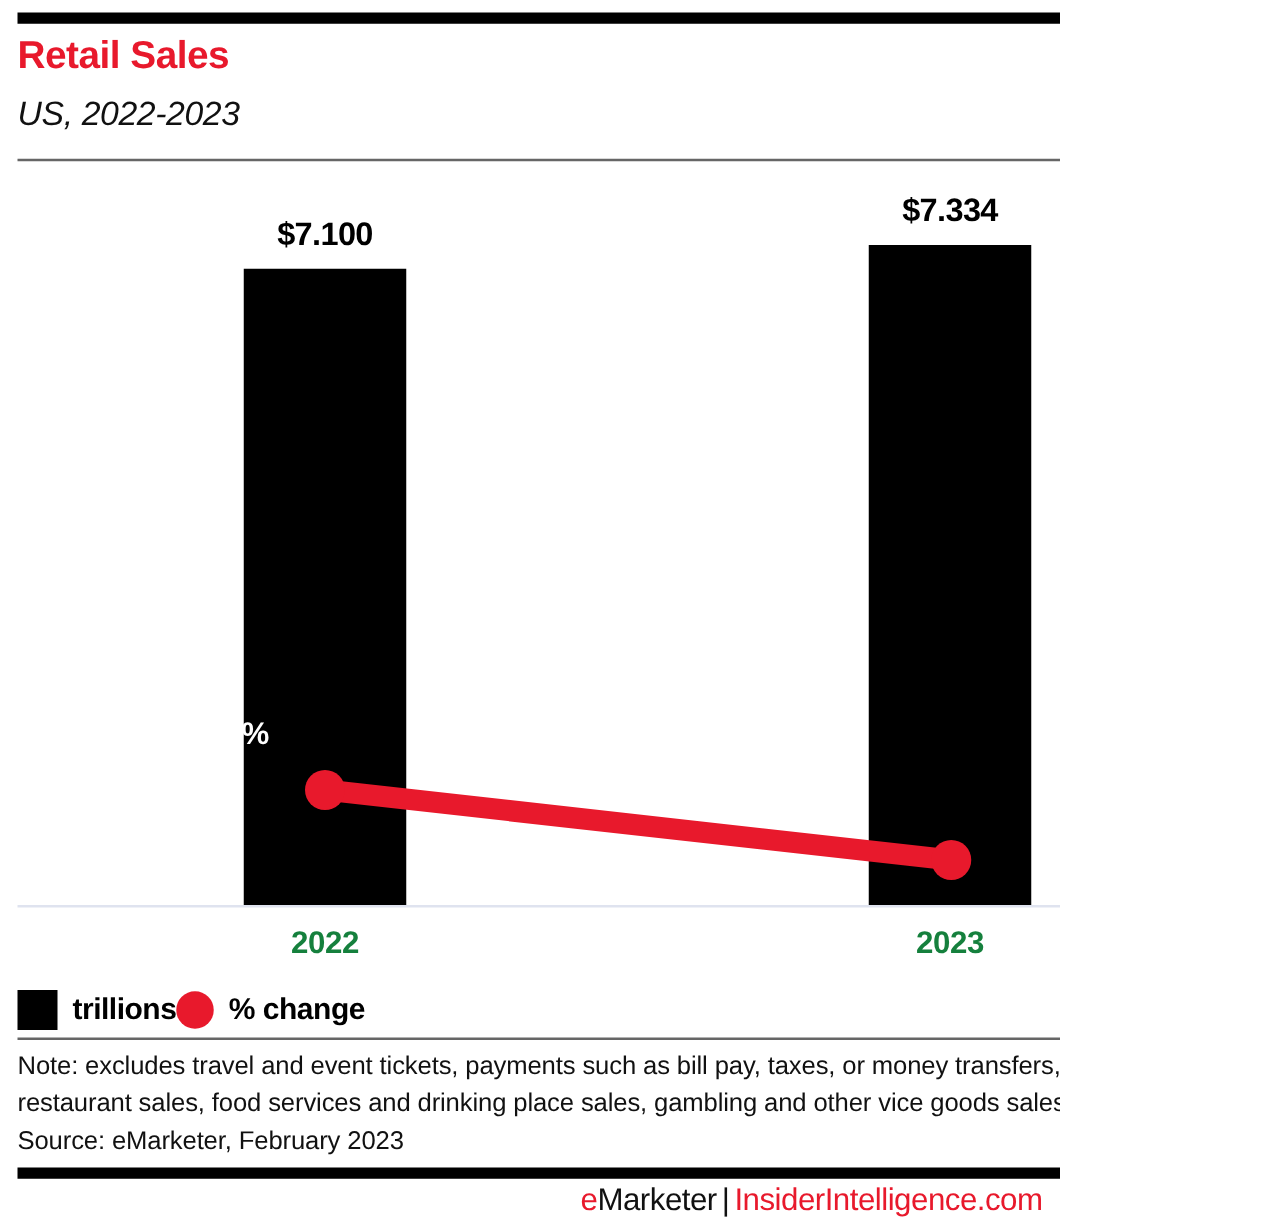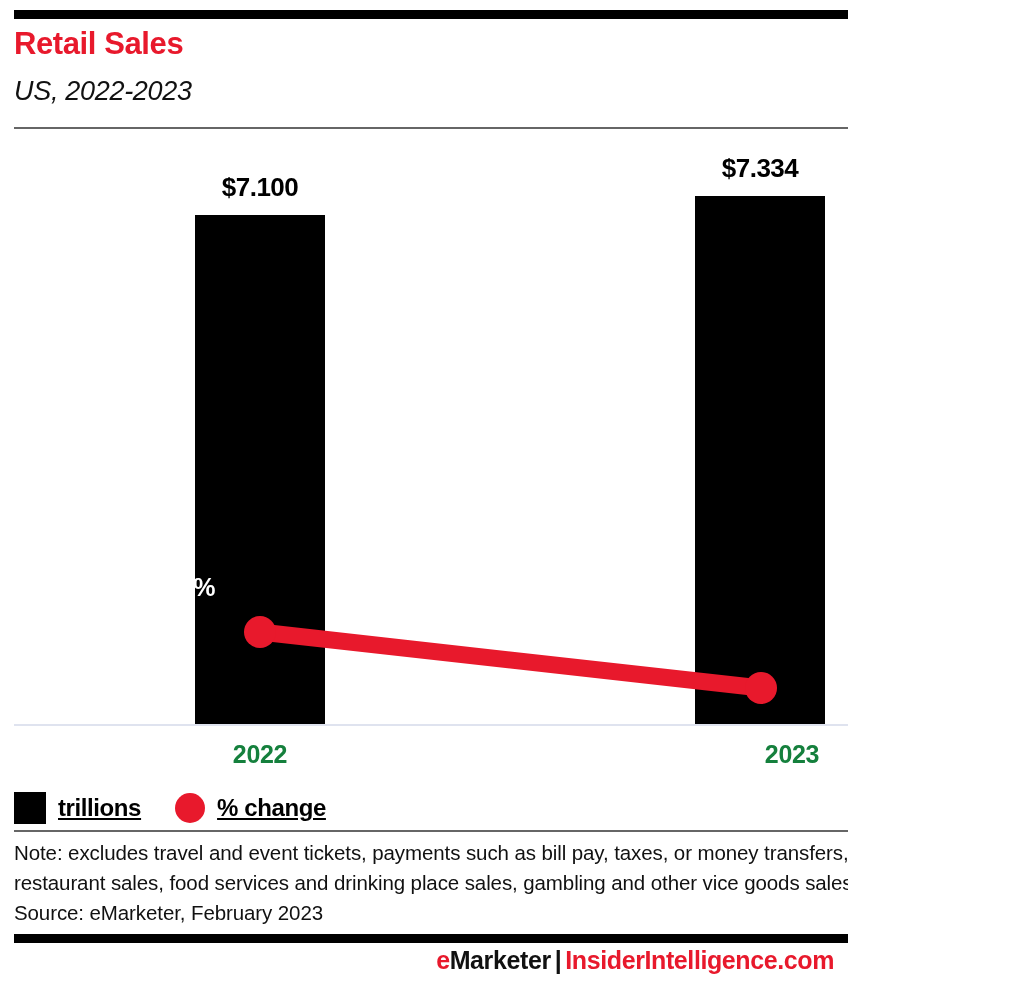--- a/index.html
+++ b/index.html
@@ -114,22 +114,20 @@
     white-space: nowrap;
   }
 
   
   .legend {
     position: absolute;
     left: 14px;
     top: 792px;
     display: flex;
     align-items: center;
-    gap: 34px;
-    text-decoration: underline;
   }
   .legend-item {
     display: flex;
     align-items: center;
     gap: 12px;
   }
   .swatch-square {
     width: 32px;
     height: 32px;
     background: #000000;
@@ -175,21 +173,21 @@
     top: 934px;
     width: 992px;
     height: 9px;
     background: #000000;
   }
   .brand {
     position: absolute;
     right: 14px;
     top: 946px;
     font-size: 25px;
-    font-weight: bold;
+    font-weight: normal;
     letter-spacing: -0.4px;
     white-space: nowrap;
     margin-left: 32px;
   }
   .brand .red { color: #E8192C; }
   .brand .black { color: #111111; }
   .brand .sep { color: #111111; padding: 0 4px; }
 </style>
 </head>
 <body>
@@ -214,21 +212,21 @@
     <line x1="260" y1="632" x2="761" y2="688" stroke="#E8192C" stroke-width="17" stroke-linecap="round"></line>
     <circle cx="260" cy="632" r="16" fill="#E8192C"></circle>
     <circle cx="761" cy="688" r="16" fill="#E8192C"></circle>
   </svg>
 
   <div class="pct-label" style="left:160px; top:573px; width:200px;">8.1%</div>
 
   <div class="baseline"></div>
 
   <div class="xtick" style="left:160px; top:740px; width:200px;">2022</div>
-  <div class="xtick" style="left:692px; top:740px; width:200px;">2023</div>
+  <div class="xtick" style="left:660px; top:740px; width:200px;">2023</div>
 
   <div class="legend">
     <div class="legend-item">
       <span class="swatch-square"></span>
       <span class="legend-label">trillions</span>
     </div>
     <div class="legend-item">
       <span class="swatch-circle"></span>
       <span class="legend-label">% change</span>
     </div>

